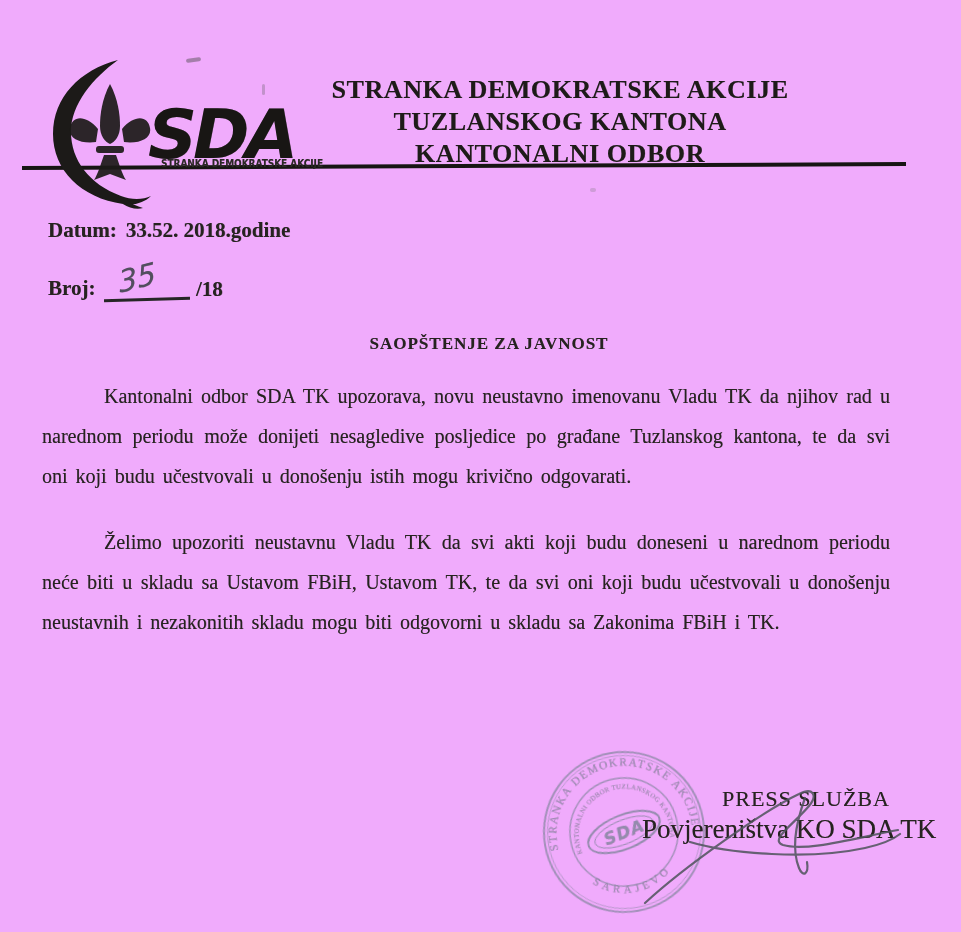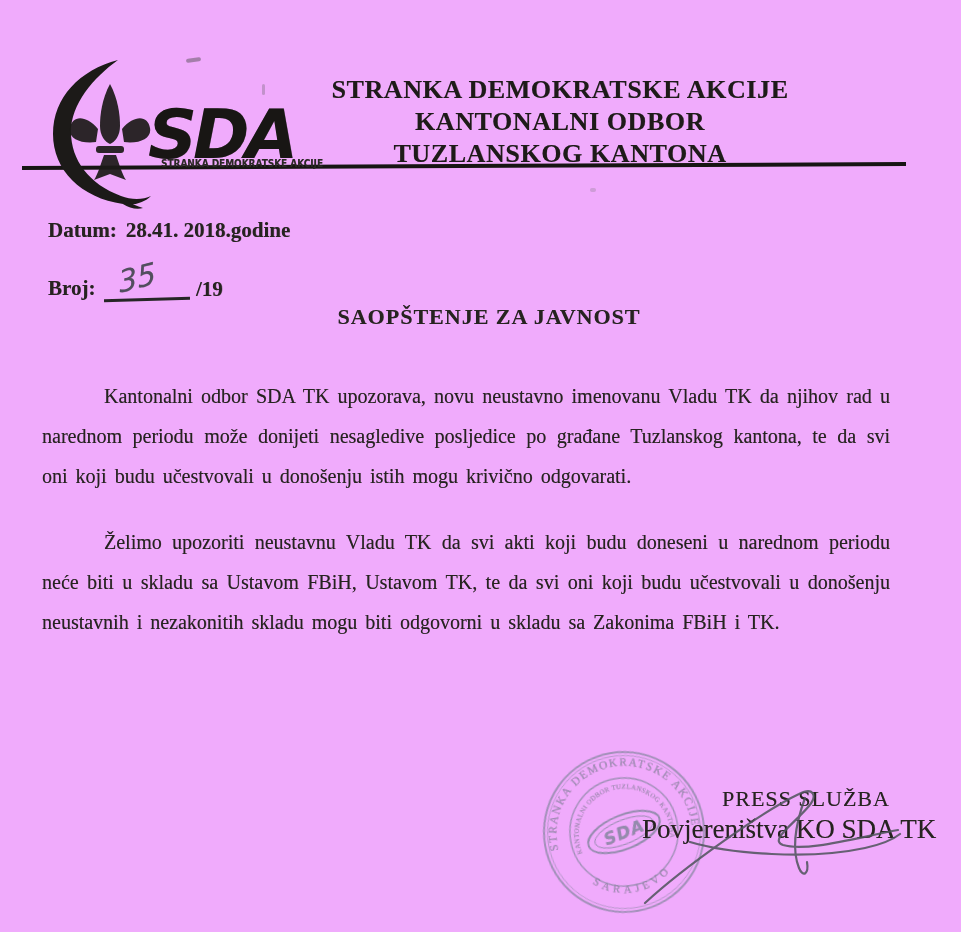--- a/index.html
+++ b/index.html
@@ -19,22 +19,22 @@
   .meta-date .lbl{margin-right:9px;margin-top:20px;}
   .meta-broj{position:absolute;left:48px;top:276px;font-weight:bold;font-size:21px;font-family:Liberation Serif, serif;}
   .handwritten{position:absolute;left:118px;top:260px;font-family:"DejaVu Sans",sans-serif;
                font-style:italic;font-size:30px;color:#3c4249;opacity:.88;
                transform:rotate(-14deg) skewX(-8deg);z-index:2;}
   .broj-underline{position:absolute;left:104px;top:298px;width:86px;height:3px;background:#262626;
                   transform:rotate(-1.5deg);}
   .broj-suffix{position:absolute;left:196px;top:277px;font-weight:bold;font-size:21px;}
 
   
-  .doc-title{position:absolute;left:66px;top:304px;width:846px;text-align:center;
-             font-weight:bold;font-size:22px;letter-spacing:1px;}
+  .doc-title{position:absolute;left:66px;top:334px;width:846px;text-align:center;
+             font-weight:bold;font-size:17px;letter-spacing:1px;}
   .doc-body{position:absolute;left:42px;top:376px;width:848px;}
   .doc-body p{margin:0 0 26px 0;font-size:20px;line-height:40px;text-align:justify;
               text-indent:62px;word-spacing:3px;}
 
   
   .stamp-svg{position:absolute;left:528px;top:736px;width:192px;height:192px;
              transform:rotate(-10deg);opacity:.72;filter:blur(0.3px);z-index:1;}
   .press-line1{position:absolute;left:722px;top:786px;font-size:22px;letter-spacing:1px;z-index:2;}
   .press-line2{position:absolute;left:642px;top:814px;font-size:27px;z-index:2;}
   .signature-svg{position:absolute;left:555px;top:768px;width:370px;height:155px;z-index:3;
@@ -63,34 +63,34 @@
       <path d="M 112 75 C 125 60 138 62 140 74 C 142 84 130 90 114 88 Z"></path>
       <rect x="86" y="92" width="28" height="7" rx="3"></rect>
       <path d="M 94 101 C 90 112 88 120 84 126 L 100 120 L 116 126 C 112 120 110 112 106 101 Z"></path>
     </g>
     <text x="103" y="106" font-family="DejaVu Sans, sans-serif" font-style="italic" font-weight="bold" font-size="68" letter-spacing="-4" fill="#181614">SDA</text>
     <text x="116" y="115" font-family="DejaVu Sans, sans-serif" font-weight="bold" font-size="10" fill="#2a2825" textLength="162" lengthAdjust="spacingAndGlyphs">STRANKA DEMOKRATSKE AKCIJE</text>
   </svg>
 
   <div class="org-lines">
     <div>STRANKA DEMOKRATSKE AKCIJE</div>
+    <div>TUZLANSKOG KANTONA</div>
     <div>KANTONALNI ODBOR</div>
-    <div>TUZLANSKOG KANTONA</div>
   </div>
 
   <div class="rule"></div>
 
   <div class="meta-date">
-    <span class="lbl">Datum:</span><span>28.41. 2018.godine</span>
+    <span class="lbl">Datum:</span><span>33.52. 2018.godine</span>
   </div>
 
   <div class="meta-broj">Broj:</div>
   <div class="handwritten">35</div>
   <div class="broj-underline"></div>
-  <div class="broj-suffix">/19</div>
+  <div class="broj-suffix">/18</div>
 
   <div class="doc-title">SAOPŠTENJE ZA JAVNOST</div>
 
   <div class="doc-body">
     <p>Kantonalni odbor SDA TK upozorava, novu neustavno imenovanu Vladu TK da njihov rad u narednom periodu može donijeti nesagledive posljedice po građane Tuzlanskog kantona, te da svi oni koji budu učestvovali u donošenju istih mogu krivično odgovarati.</p>
     <p>Želimo upozoriti neustavnu Vladu TK da svi akti koji budu doneseni u narednom periodu neće biti u skladu sa Ustavom FBiH, Ustavom TK, te da svi oni koji budu učestvovali u donošenju neustavnih i nezakonitih skladu mogu biti odgovorni u skladu sa Zakonima FBiH i TK.</p>
   </div>
 
   <svg class="stamp-svg" viewBox="0 0 192 192" xmlns="http://www.w3.org/2000/svg">
     <defs>

